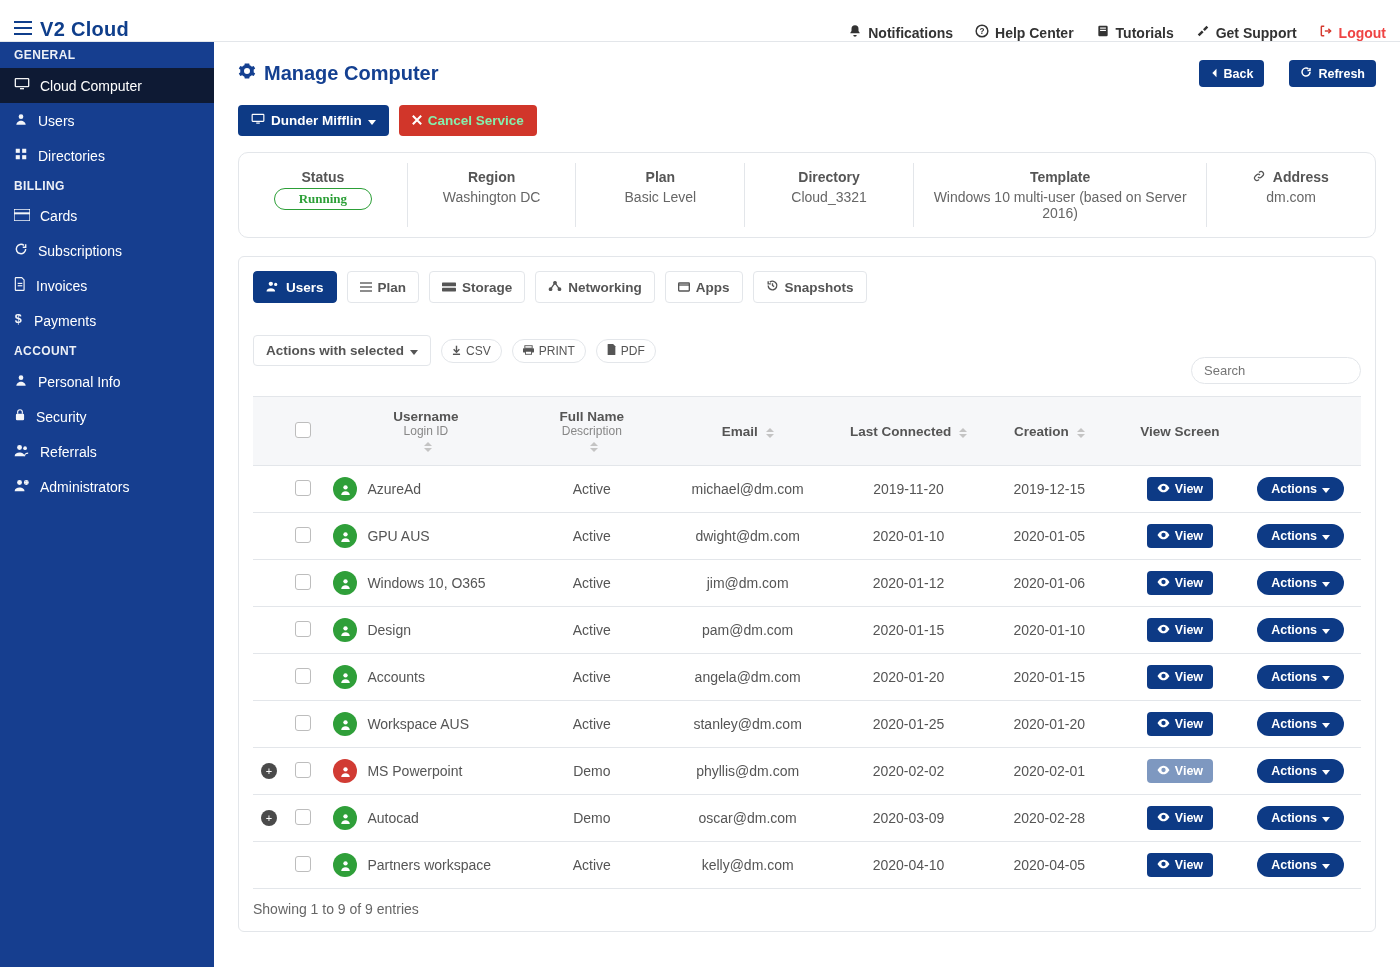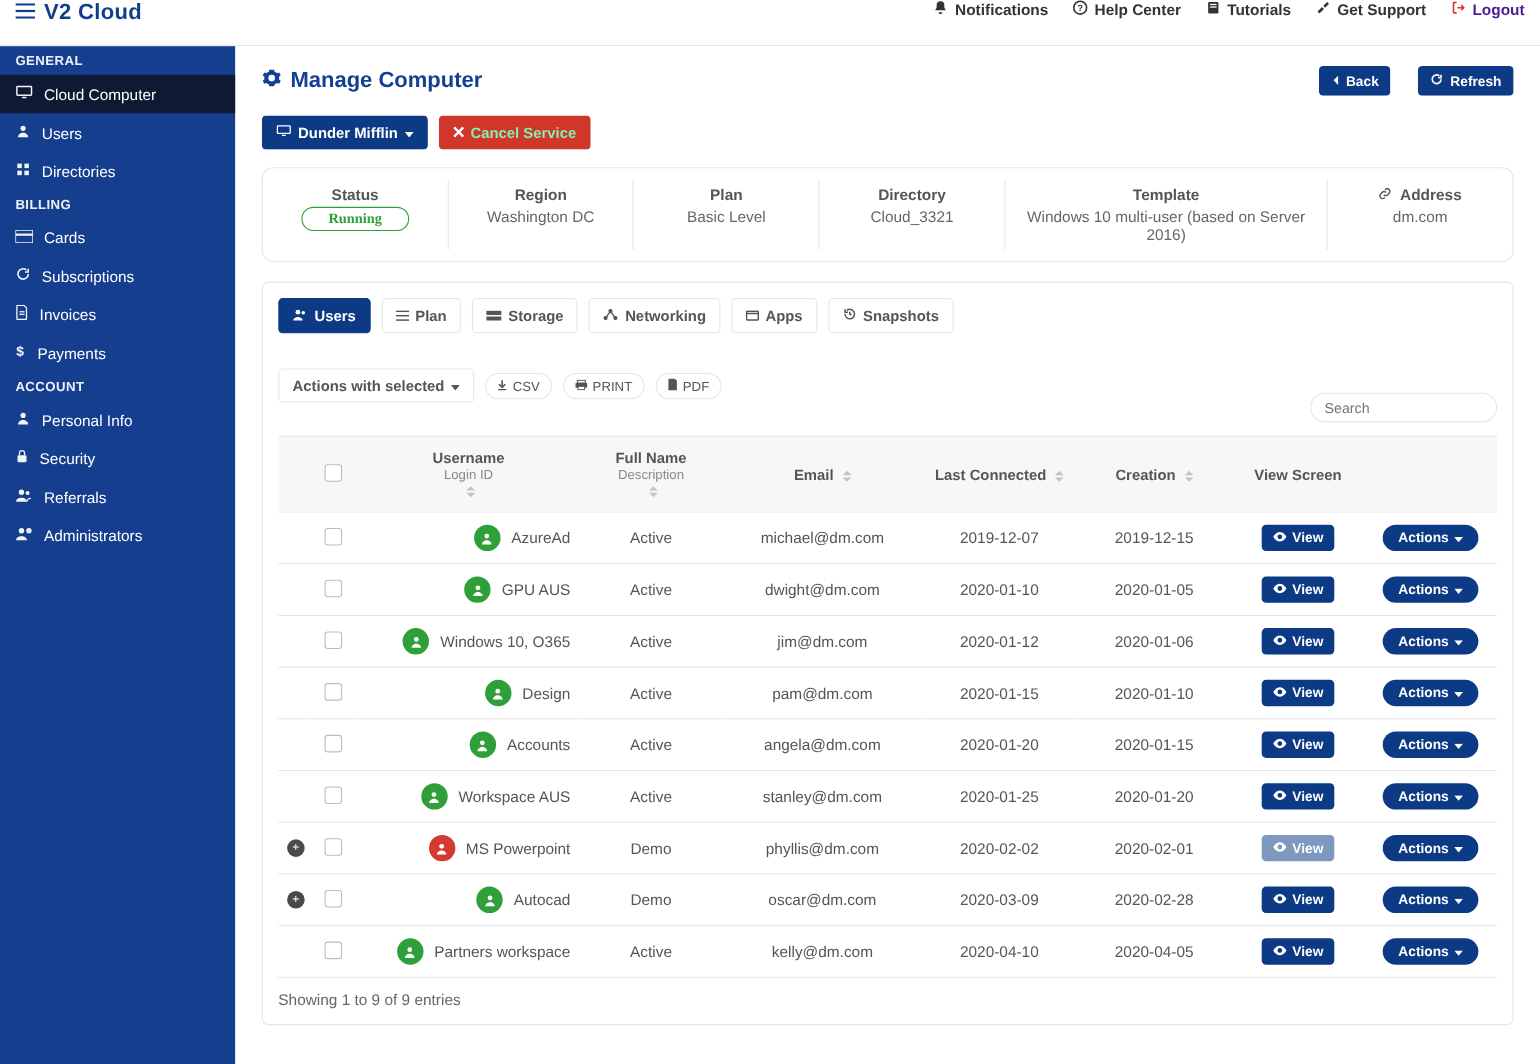--- a/index.html
+++ b/index.html
@@ -21,21 +21,21 @@
   body {
     margin: 0;
     font-family: -apple-system, BlinkMacSystemFont, "Segoe UI", Arial, sans-serif;
     font-size: 14px;
     color: var(--text);
     background: #fff;
   }
 
   
   .topbar {
-    display: flex; align-items: flex-start; height: 42px; padding: 0 14px;
+    display: flex; align-items: flex-end; height: 42px; padding: 0 14px;
     border-bottom: 1px solid var(--border); background: #fff;
   }
   .brand { display:flex; align-items:center; gap:8px; color: var(--brand); }
   .brand .hamburger { cursor:pointer; }
   .brand-name { font-weight: 700; font-size: 20px; letter-spacing: .3px;}
   .topbar-right { margin-left: auto; display:flex; gap:22px; }
   .top-item { display:flex; align-items:center; gap:6px; color:#333; cursor:pointer; font-weight:600; }
   .top-item svg { flex:0 0 auto; }
 
   
@@ -121,21 +121,21 @@
     border-top:1px solid var(--border); border-bottom:1px solid var(--border); position:relative;
     font-size:13.5px;
   }
   table.data thead th .sub { display:block; font-weight:400; color:#888; font-size:12px; }
   .sort { display:inline-flex; flex-direction:column; gap:1px; margin-left:4px; color:#b7b7b7; position:relative; top:2px; }
   table.data tbody td {
     padding:11px 8px; border-bottom:1px solid var(--border); color:#555; vertical-align:middle;
     text-align:center;
   }
   table.data tbody td.left { text-align:left; }
-  .user-cell { display:flex; align-items:center; gap:10px;justify-content:flex-end; }
+  .user-cell { display:flex; align-items:center; gap:10px; }
   .avatar {
     width:24px; height:24px; border-radius:50%; background:#2f9f39; display:flex;
     align-items:center; justify-content:center; color:#fff;
   }
   .avatar.red { background:#d13b33; }
   .expand {
     width:16px; height:16px; border-radius:50%; background:#4a4a4a; color:#fff;
     display:flex; align-items:center; justify-content:center; font-size:11px; line-height:1;
   }
   .checkbox {
@@ -198,21 +198,21 @@
             <rect x="7" y="10" width="10" height="2" fill="#fff"></rect>
           </svg></span>
       <span>Tutorials</span>
     </div>
     <div class="top-item">
       <span><svg width="14" height="14" viewBox="0 0 24 24" fill="#333">
             <path d="M21 6l-3-3-6 6 3 3 6-6ZM3 18l3 3 7-7-3-3-7 7Z"></path>
           </svg></span>
       <span>Get Support</span>
     </div>
-    <div class="top-item" style="color:#4c1d95">
+    <div class="top-item" style="color:#ef4444">
       <span><svg width="14" height="14" viewBox="0 0 24 24" fill="none" stroke="#d5392d" stroke-width="2.5">
             <path d="M9 4H5a1 1 0 0 0-1 1v14a1 1 0 0 0 1 1h4"></path>
             <path d="M16 16l4-4-4-4"></path>
             <path d="M20 12H10"></path>
           </svg></span>
       <span>Logout</span>
     </div>
   </div>
 </div>
 
@@ -544,21 +544,21 @@
                     <svg width="13" height="13" viewBox="0 0 24 24" fill="#fff">
                       <circle cx="12" cy="8" r="4"></circle>
                       <path d="M4 22c0-4 4-7 8-7s8 3 8 7Z"></path>
                     </svg>
                   </span>
         <span>AzureAd</span>
       </span>
     </td>
     <td>Active</td>
     <td>michael@dm.com</td>
-    <td>2019-12-07</td>
+    <td>2019-11-20</td>
     <td>2019-12-15</td>
     <td>
       <span class="view-btn ">
         <span><svg width="13" height="10" viewBox="0 0 24 16" fill="#fff">
                       <path d="M12 0C5 0 1 8 1 8s4 8 11 8 11-8 11-8S19 0 12 0Zm0 12a4 4 0 1 1 0-8 4 4 0 0 1 0 8Z"></path>
                     </svg></span>
         <span>View</span>
       </span>
     </td>
     <td>

